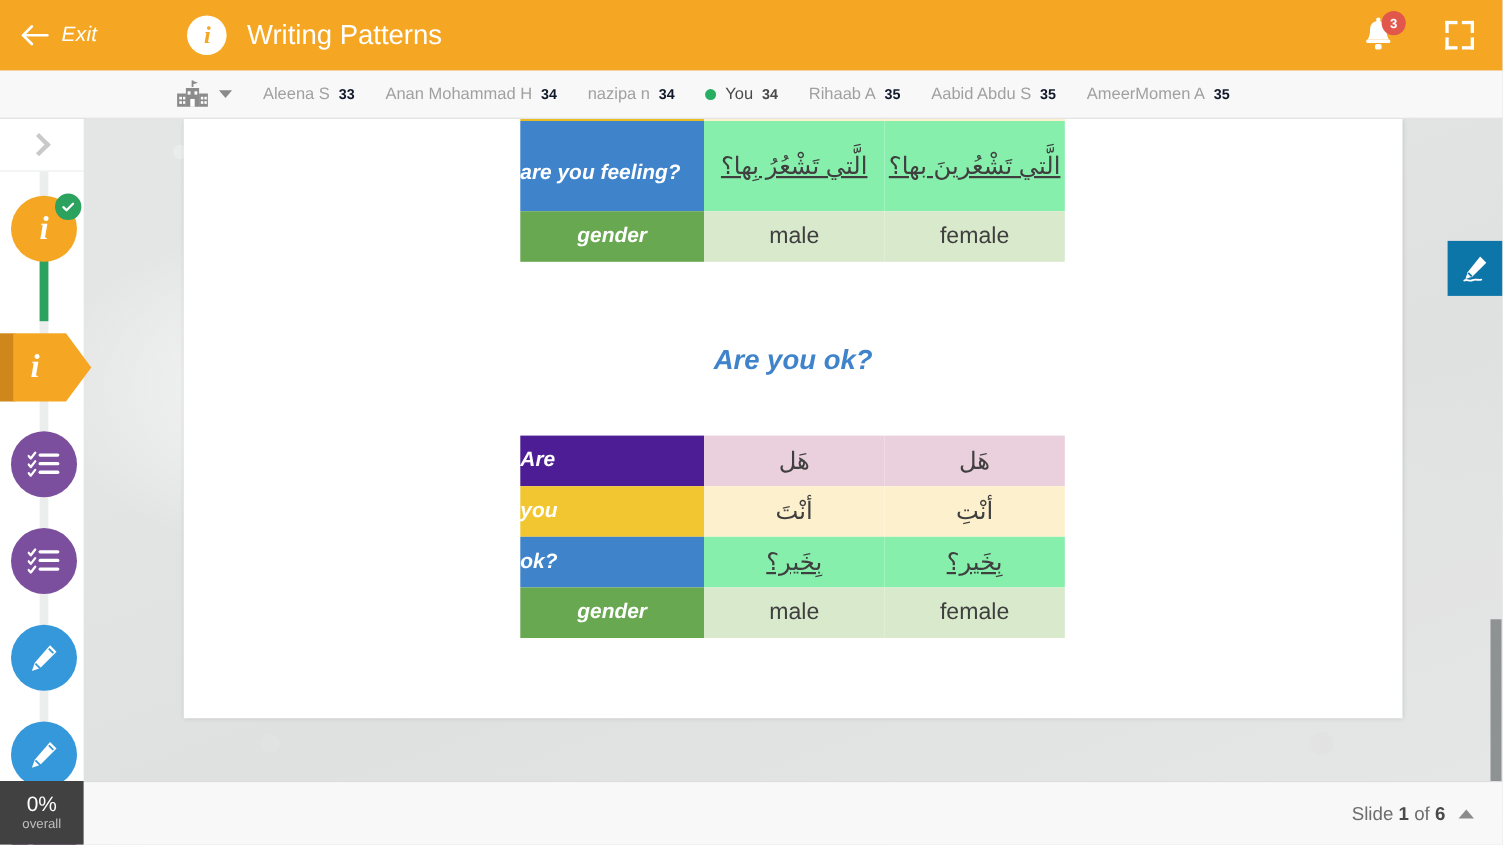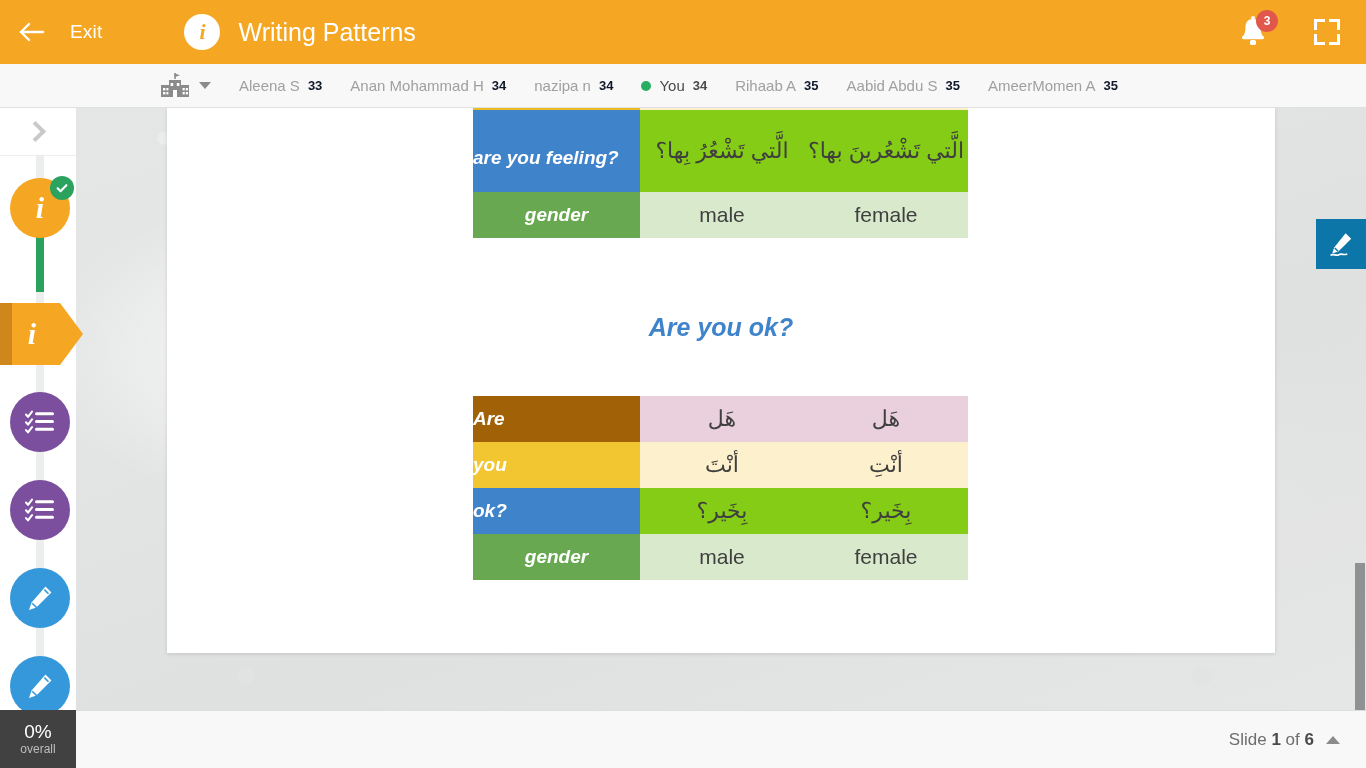--- a/index.html
+++ b/index.html
@@ -35,22 +35,22 @@
   }
 
   
   .header {
     position: absolute; top: 0; left: 0; right: 0; height: 64px;
     background: #f5a623;
     display: flex; align-items: center;
     z-index: 40;
   }
   .exit-btn {
-    display: flex; align-items: center; gap: 24px;
-    margin-left: 18px; cursor: pointer; color: #fff;
+    display: flex; align-items: center; gap: 10px;
+    margin-left: 18px; cursor: pointer; color: #fff; font-style: italic;
   }
   .exit-arrow { width: 28px; height: 24px; display:block; }
   .exit-label { font-size: 19px; color: #fff; letter-spacing:.2px; }
 
   .title-wrap { display: flex; align-items: center; gap: 18px; margin-left: 82px; }
   .info-circle {
     width: 36px; height: 36px; border-radius: 50%;
     background: #fff; color: #f5a623;
     display: flex; align-items: center; justify-content: center;
     font-style: italic; font-weight: bold; font-size: 22px;
@@ -170,24 +170,24 @@
   .lbl-cell {
     width: 167px; height: 46px;
     color: #fff; font-style: italic; font-weight: bold; font-size: 19px;
     padding-left: 10px; vertical-align: middle;
   }
   .val-cell {
     width: 164px; height: 46px; text-align: center; vertical-align: middle;
     color: #3f3f3f; font-size: 21px;
   }
   .val-cell.ar { font-size: 22px; direction: rtl; }
-  .r-plum  .lbl-cell{background:#a16207;} .r-plum  .val-cell{background:#ead0dc;}
+  .r-plum  .lbl-cell{background:#4c1d95;} .r-plum  .val-cell{background:#ead0dc;}
   .r-gold  .lbl-cell{background:#e8bc22;} .r-gold  .val-cell{background:#fdf0cc;}
   .r-yellow .lbl-cell{background:#f2c630;} .r-yellow .val-cell{background:#fdf0cc;}
-  .r-blue  .lbl-cell{background:#3f83cb;} .r-blue  .val-cell{background:#84cc16;}
+  .r-blue  .lbl-cell{background:#3f83cb;} .r-blue  .val-cell{background:#86efac;text-decoration:underline;}
   .r-green .lbl-cell{background:#68a850;text-align:center;} .r-green .val-cell{background:#d8e9cc;}
 
   .tbl-one { position: absolute; left: 306px; top: -44px; }
   .tbl-one .lbl-cell.tall, .tbl-one .val-cell.tall { height: 82px; }
   .tbl-one .lbl-cell.tall { line-height: 1.22; padding-top: 14px; }
 
   .slide-heading {
     position: absolute; left: 0; right: 0; top: 205px;
     text-align: center; font-size: 25px; font-weight: bold; font-style: italic;
     color: #3f83cb;

